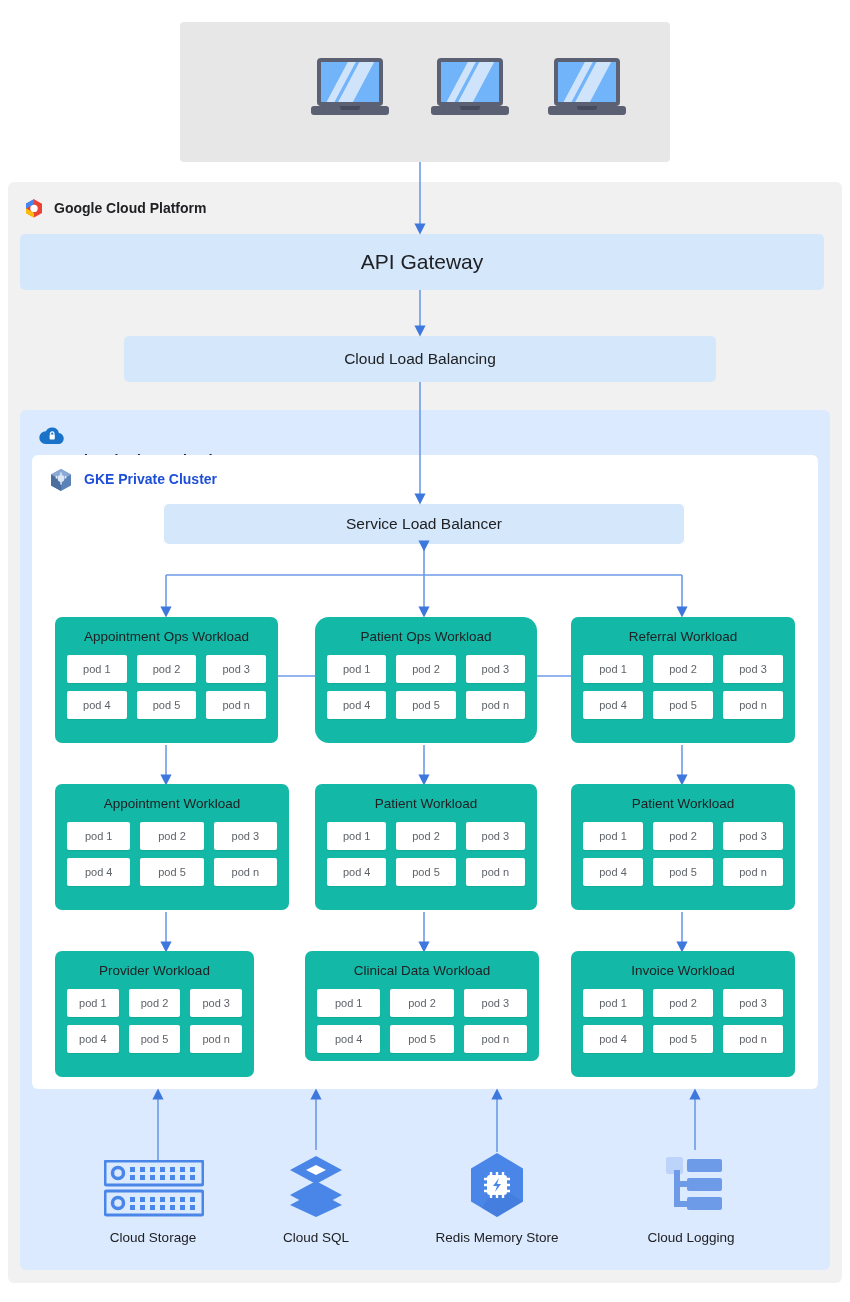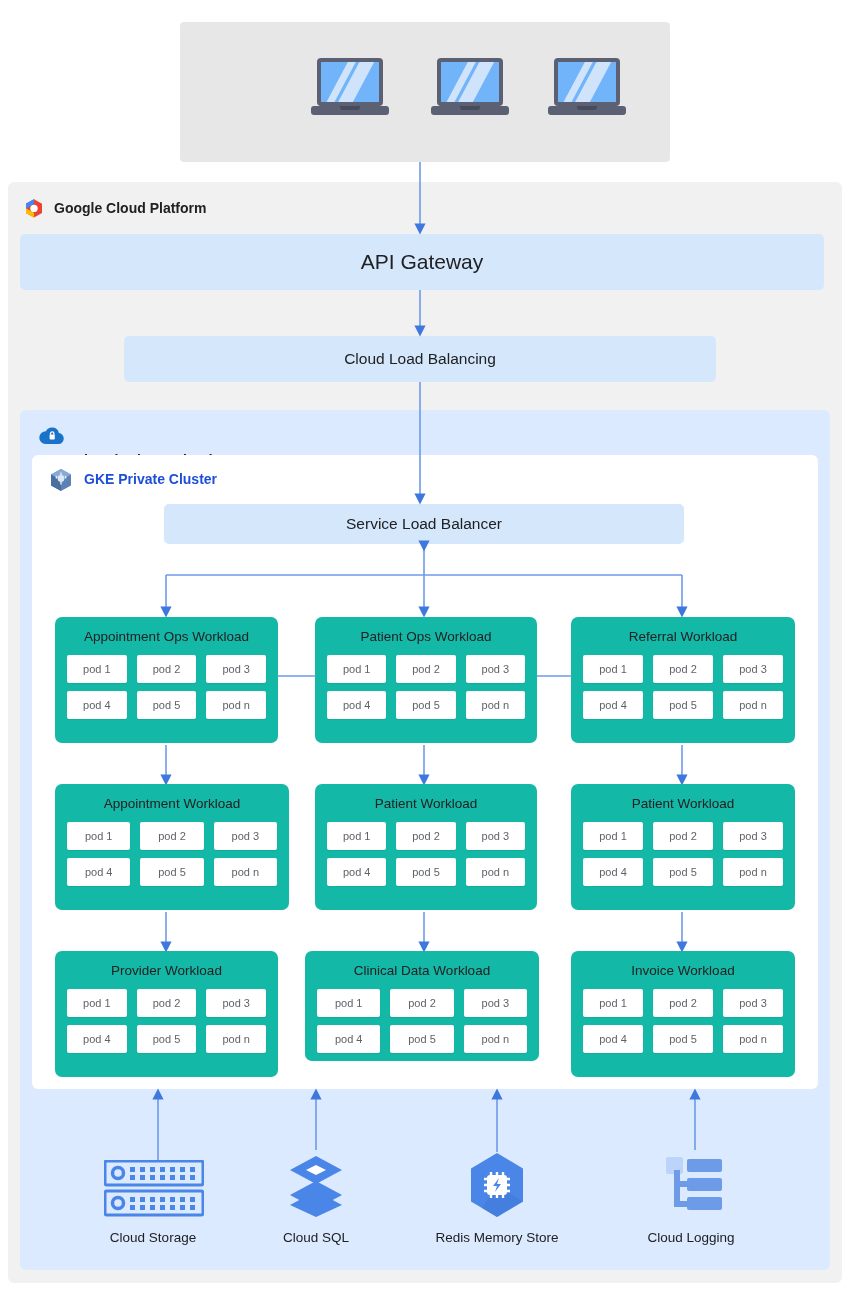--- a/index.html
+++ b/index.html
@@ -249,21 +249,21 @@
     <div class="wtitle">Appointment Ops Workload</div>
     <div class="podgrid">
       <div class="pod">pod 1</div>
       <div class="pod">pod 2</div>
       <div class="pod">pod 3</div>
       <div class="pod">pod 4</div>
       <div class="pod">pod 5</div>
       <div class="pod">pod n</div>
     </div>
   </div>
-  <div class="workload" style="left:315px;top:617px;width:222px;height:126px;">
+  <div class="workload" style="left:315px;top:617px;width:222px;height:126px;border-radius:14px;">
     <div class="wtitle">Patient Ops Workload</div>
     <div class="podgrid">
       <div class="pod">pod 1</div>
       <div class="pod">pod 2</div>
       <div class="pod">pod 3</div>
       <div class="pod">pod 4</div>
       <div class="pod">pod 5</div>
       <div class="pod">pod n</div>
     </div>
   </div>
@@ -306,21 +306,21 @@
     <div class="podgrid">
       <div class="pod">pod 1</div>
       <div class="pod">pod 2</div>
       <div class="pod">pod 3</div>
       <div class="pod">pod 4</div>
       <div class="pod">pod 5</div>
       <div class="pod">pod n</div>
     </div>
   </div>
 
-  <div class="workload" style="left:55px;top:951px;width:223px;height:126px;">
+  <div class="workload" style="left:55px;top:951px;width:199px;height:126px;">
     <div class="wtitle">Provider Workload</div>
     <div class="podgrid">
       <div class="pod">pod 1</div>
       <div class="pod">pod 2</div>
       <div class="pod">pod 3</div>
       <div class="pod">pod 4</div>
       <div class="pod">pod 5</div>
       <div class="pod">pod n</div>
     </div>
   </div>

